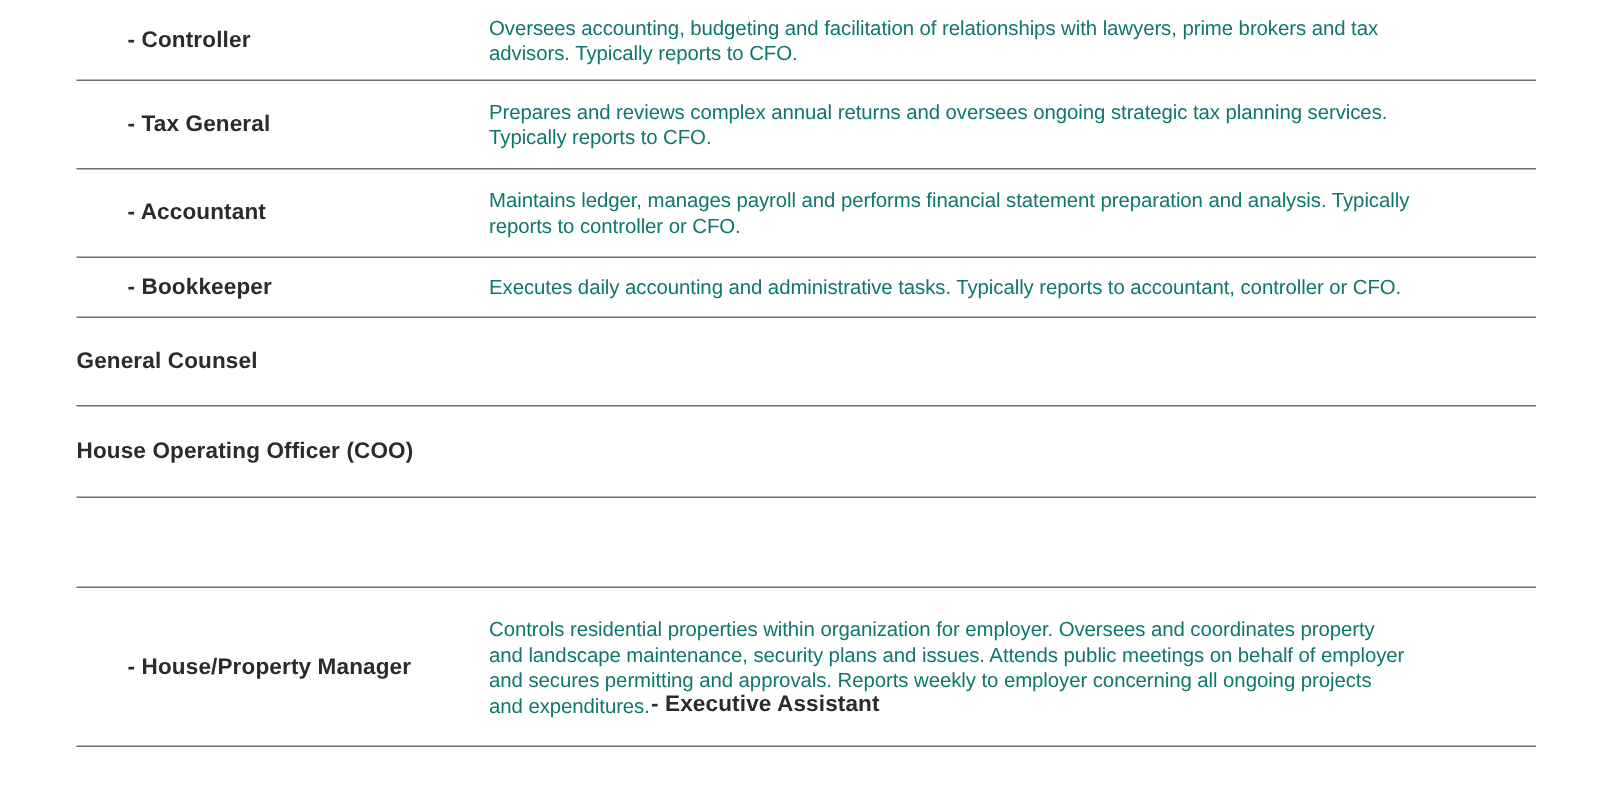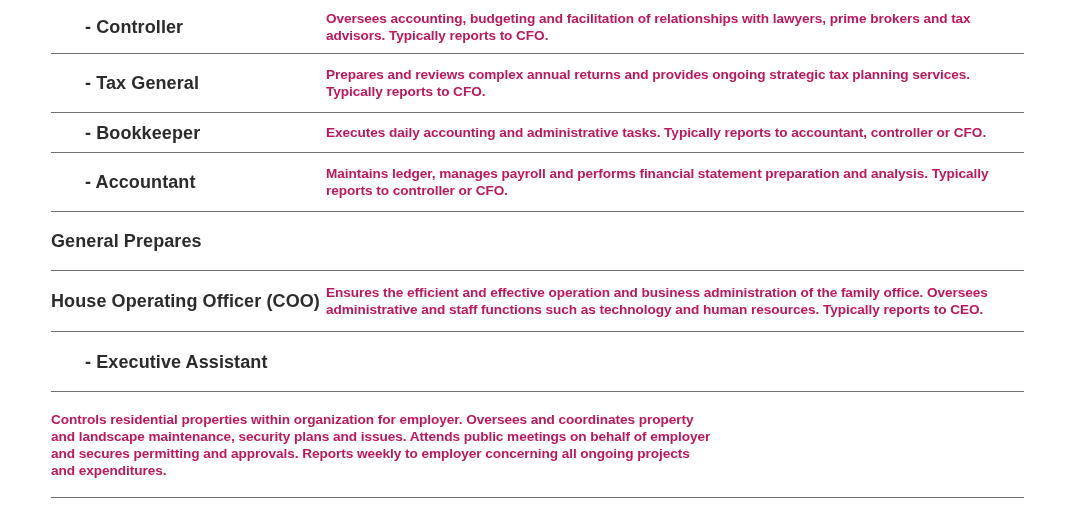--- a/index.html
+++ b/index.html
@@ -20,48 +20,47 @@
     display: flex;
     align-items: center;
     border-bottom: 1px solid #6f6f6f;
   }
   .row.r1 { height: 54px; }
   .row.r2 { height: 59px; }
   .row.r3 { height: 59px; }
   .row.r4 { height: 40px; }
   .row.r5 { height: 59px; }
   .row.r6 { height: 61px; }
-  .row.r7 { height: 60px; }
+  .row.r7 { height: 60px; flex-direction: column; }
   .row.r8 { height: 106px; }
   .role-cell {
     width: 275px;
     flex: 0 0 275px;
     display: flex;
     align-items: center;
   }
   .role {
-    font-size: 18px;
+    font-size: 15px;
     font-weight: 700;
     color: #2b2b2d;
     letter-spacing: 0.1px;
     line-height: 18px;
   }
   .role.indent { padding-left: 34px; }
   .desc-cell {
     flex: 1;
     display: flex;
     align-items: center;
   }
   .desc {
     font-size: 13.6px;
     line-height: 17px;
-    color: #be185d;
+    color: #0f766e;
     letter-spacing: -0.05px;
     white-space: pre-line;
-    font-weight: bold;
   }
 </style>
 </head>
 <body>
 
 <div class="roles-table">
 
   <div class="row r1">
     <div class="role-cell">
       <span class="role indent">- Controller</span>
@@ -70,67 +69,66 @@
       <p class="desc">Oversees accounting, budgeting and facilitation of relationships with lawyers, prime brokers and tax
 advisors. Typically reports to CFO.</p>
     </div>
   </div>
 
   <div class="row r2">
     <div class="role-cell">
       <span class="role indent">- Tax General</span>
     </div>
     <div class="desc-cell">
-      <p class="desc">Prepares and reviews complex annual returns and provides ongoing strategic tax planning services.
+      <p class="desc">Prepares and reviews complex annual returns and oversees ongoing strategic tax planning services.
 Typically reports to CFO.</p>
-    </div>
-  </div>
-
-  <div class="row r4">
-    <div class="role-cell">
-      <span class="role indent">- Bookkeeper</span>
-    </div>
-    <div class="desc-cell">
-      <p class="desc">Executes daily accounting and administrative tasks. Typically reports to accountant, controller or CFO.</p>
     </div>
   </div>
 
   <div class="row r3">
     <div class="role-cell">
       <span class="role indent">- Accountant</span>
     </div>
     <div class="desc-cell">
       <p class="desc">Maintains ledger, manages payroll and performs financial statement preparation and analysis. Typically
 reports to controller or CFO.</p>
     </div>
   </div>
 
+  <div class="row r4">
+    <div class="role-cell">
+      <span class="role indent">- Bookkeeper</span>
+    </div>
+    <div class="desc-cell">
+      <p class="desc">Executes daily accounting and administrative tasks. Typically reports to accountant, controller or CFO.</p>
+    </div>
+  </div>
+
   <div class="row r5">
     <div class="role-cell">
-      <span class="role">General Prepares</span>
+      <span class="role">General Counsel</span>
     </div>
   </div>
 
   <div class="row r6">
     <div class="role-cell">
       <span class="role">House Operating Officer (COO)</span>
-    </div>
-    <div class="desc-cell">
-      <p class="desc">Ensures the efficient and effective operation and business administration of the family office. Oversees
-administrative and staff functions such as technology and human resources. Typically reports to CEO.</p>
     </div>
   </div>
 
   <div class="row r7">
     <div class="role-cell">
       <span class="role indent">- Executive Assistant</span>
     </div>
   </div>
 
   <div class="row r8">
+    <div class="role-cell">
+      <span class="role indent">- House/Property Manager</span>
+    </div>
     <div class="desc-cell">
       <p class="desc">Controls residential properties within organization for employer. Oversees and coordinates property
 and landscape maintenance, security plans and issues. Attends public meetings on behalf of employer
 and secures permitting and approvals. Reports weekly to employer concerning all ongoing projects
 and expenditures.</p>
     </div>
   </div>
 
 </div>
 

